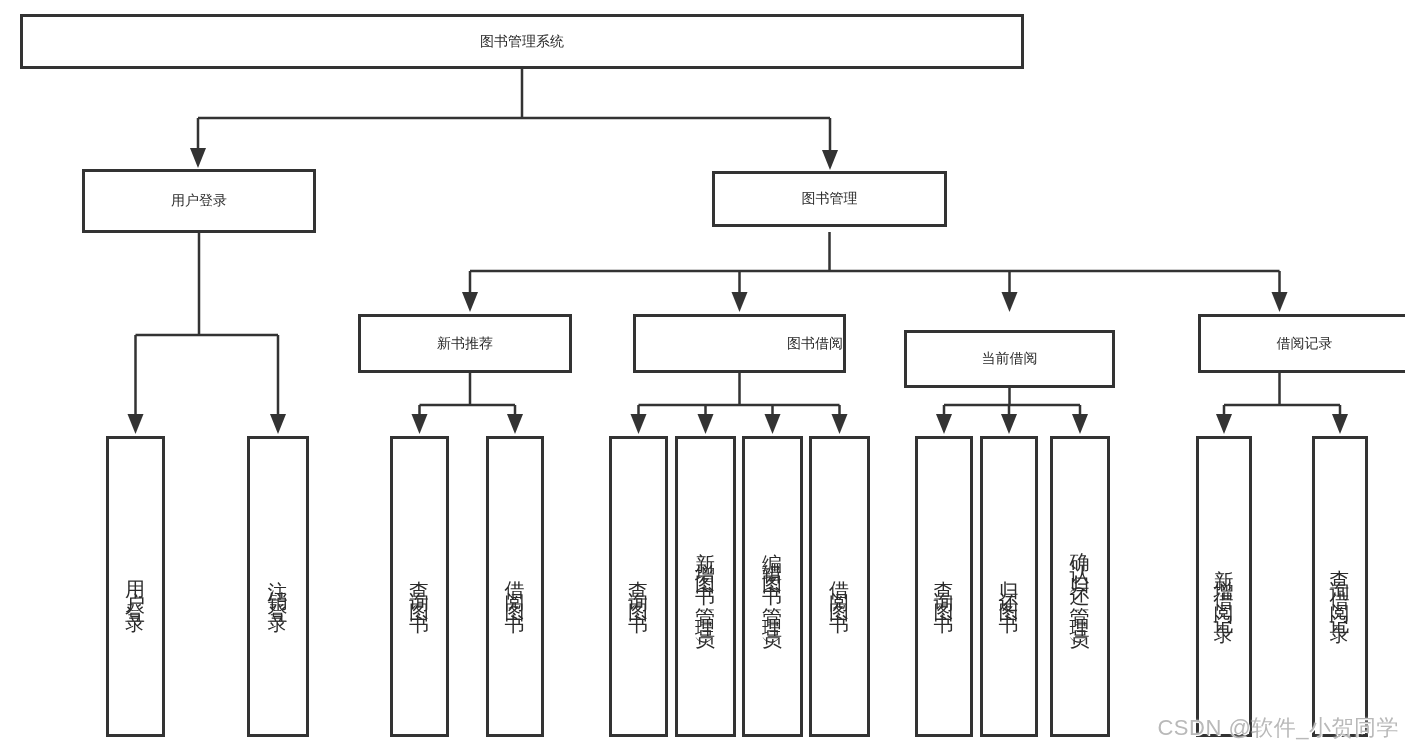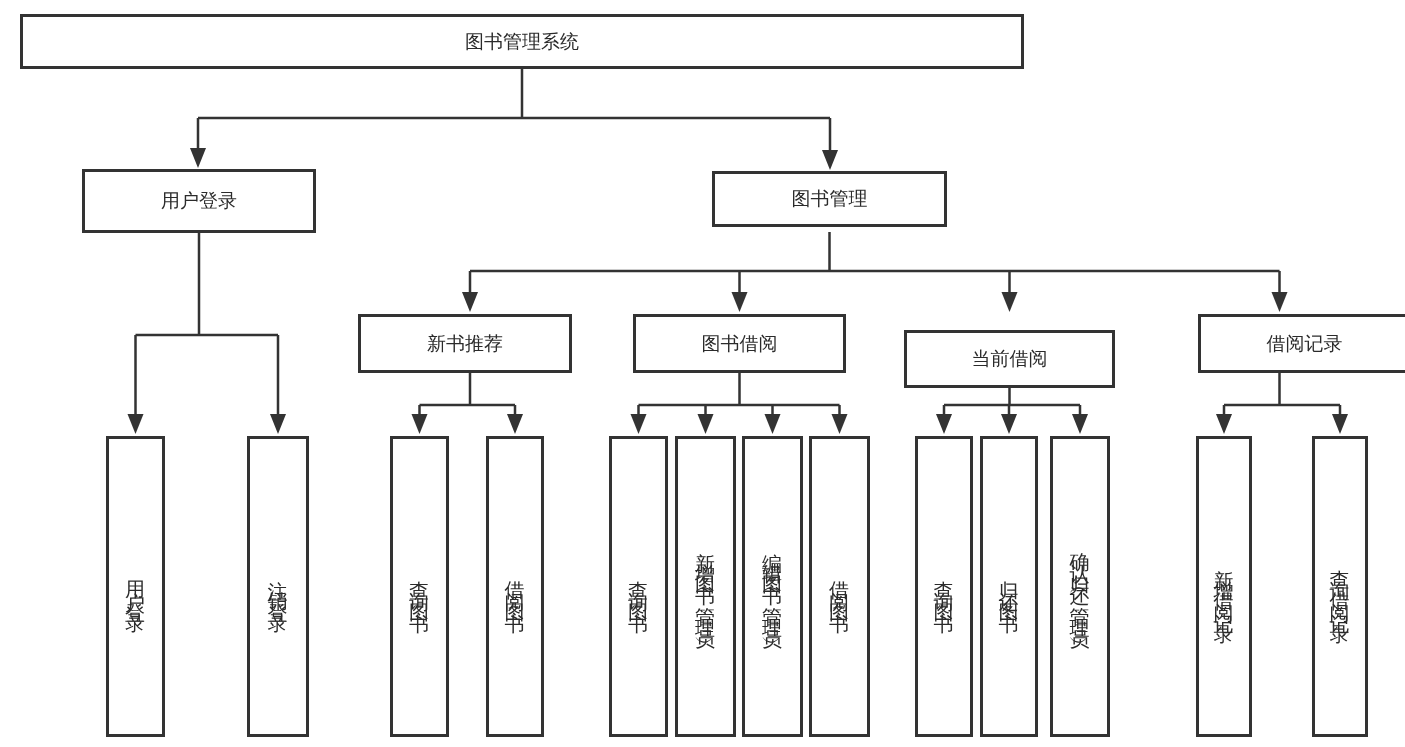--- a/index.html
+++ b/index.html
@@ -6,21 +6,21 @@
   .canvas{
     position:relative;width:1405px;height:747px;background:var(--background,#fff);
     font-family:"Liberation Sans","DejaVu Sans",sans-serif;overflow:hidden;
   }
   .wires{position:absolute;left:0;top:0;width:1405px;height:747px;}
   .wires path{stroke:var(--line,#333333);stroke-width:2.5;fill:none;}
   .wires polygon{fill:var(--line,#333333);stroke:none;}
   .node{
     position:absolute;box-sizing:border-box;border:3px solid var(--line,#333333);
     background:#fff;display:flex;align-items:center;justify-content:center;
-    color:var(--text,#2b2b2b);font-size:19px;text-align:center;
+    color:var(--text,#2b2b2b);font-size:14px;text-align:center;
   }
   .node.v{font-size:20px;}
   .node.v .lbl{
     writing-mode:vertical-rl;text-orientation:mixed;
     letter-spacing:11px;line-height:1.1;
   }
   .watermark{
     position:absolute;right:6px;bottom:4px;z-index:5;
     color:var(--watermark,#b9b9b9);font-size:22px;letter-spacing:0.5px;
     text-shadow:0 0 2px #ffffff,1px 1px 0 #ffffff;
@@ -75,21 +75,21 @@
   <div class="node" style="left:82px;top:169px;width:234px;height:64px;">
     <span class="lbl">用户登录</span>
   </div>
   <div class="node" style="left:712px;top:171px;width:235px;height:56px;">
     <span class="lbl">图书管理</span>
   </div>
 
   <div class="node" style="left:358px;top:314px;width:214px;height:59px;">
     <span class="lbl">新书推荐</span>
   </div>
-  <div class="node" style="left:633px;top:314px;width:213px;height:59px;">
+  <div class="node" style="left:633px;top:314px;width:213px;height:59px;justify-content:flex-end;">
     <span class="lbl">图书借阅</span>
   </div>
   <div class="node" style="left:904px;top:330px;width:211px;height:58px;">
     <span class="lbl">当前借阅</span>
   </div>
   <div class="node" style="left:1198px;top:314px;width:213px;height:59px;">
     <span class="lbl">借阅记录</span>
   </div>
 
   <div class="node v" style="left:106px;top:436px;width:59px;height:301px;">
@@ -129,14 +129,15 @@
     <span class="lbl">确认归还（管理员）</span>
   </div>
 
   <div class="node v" style="left:1196px;top:436px;width:56px;height:301px;">
     <span class="lbl">新增借阅记录</span>
   </div>
   <div class="node v" style="left:1312px;top:436px;width:56px;height:301px;">
     <span class="lbl">查询借阅记录</span>
   </div>
 
+  <div class="watermark">CSDN @软件_小贺同学</div>
 
 </div>
 
 </body></html>

